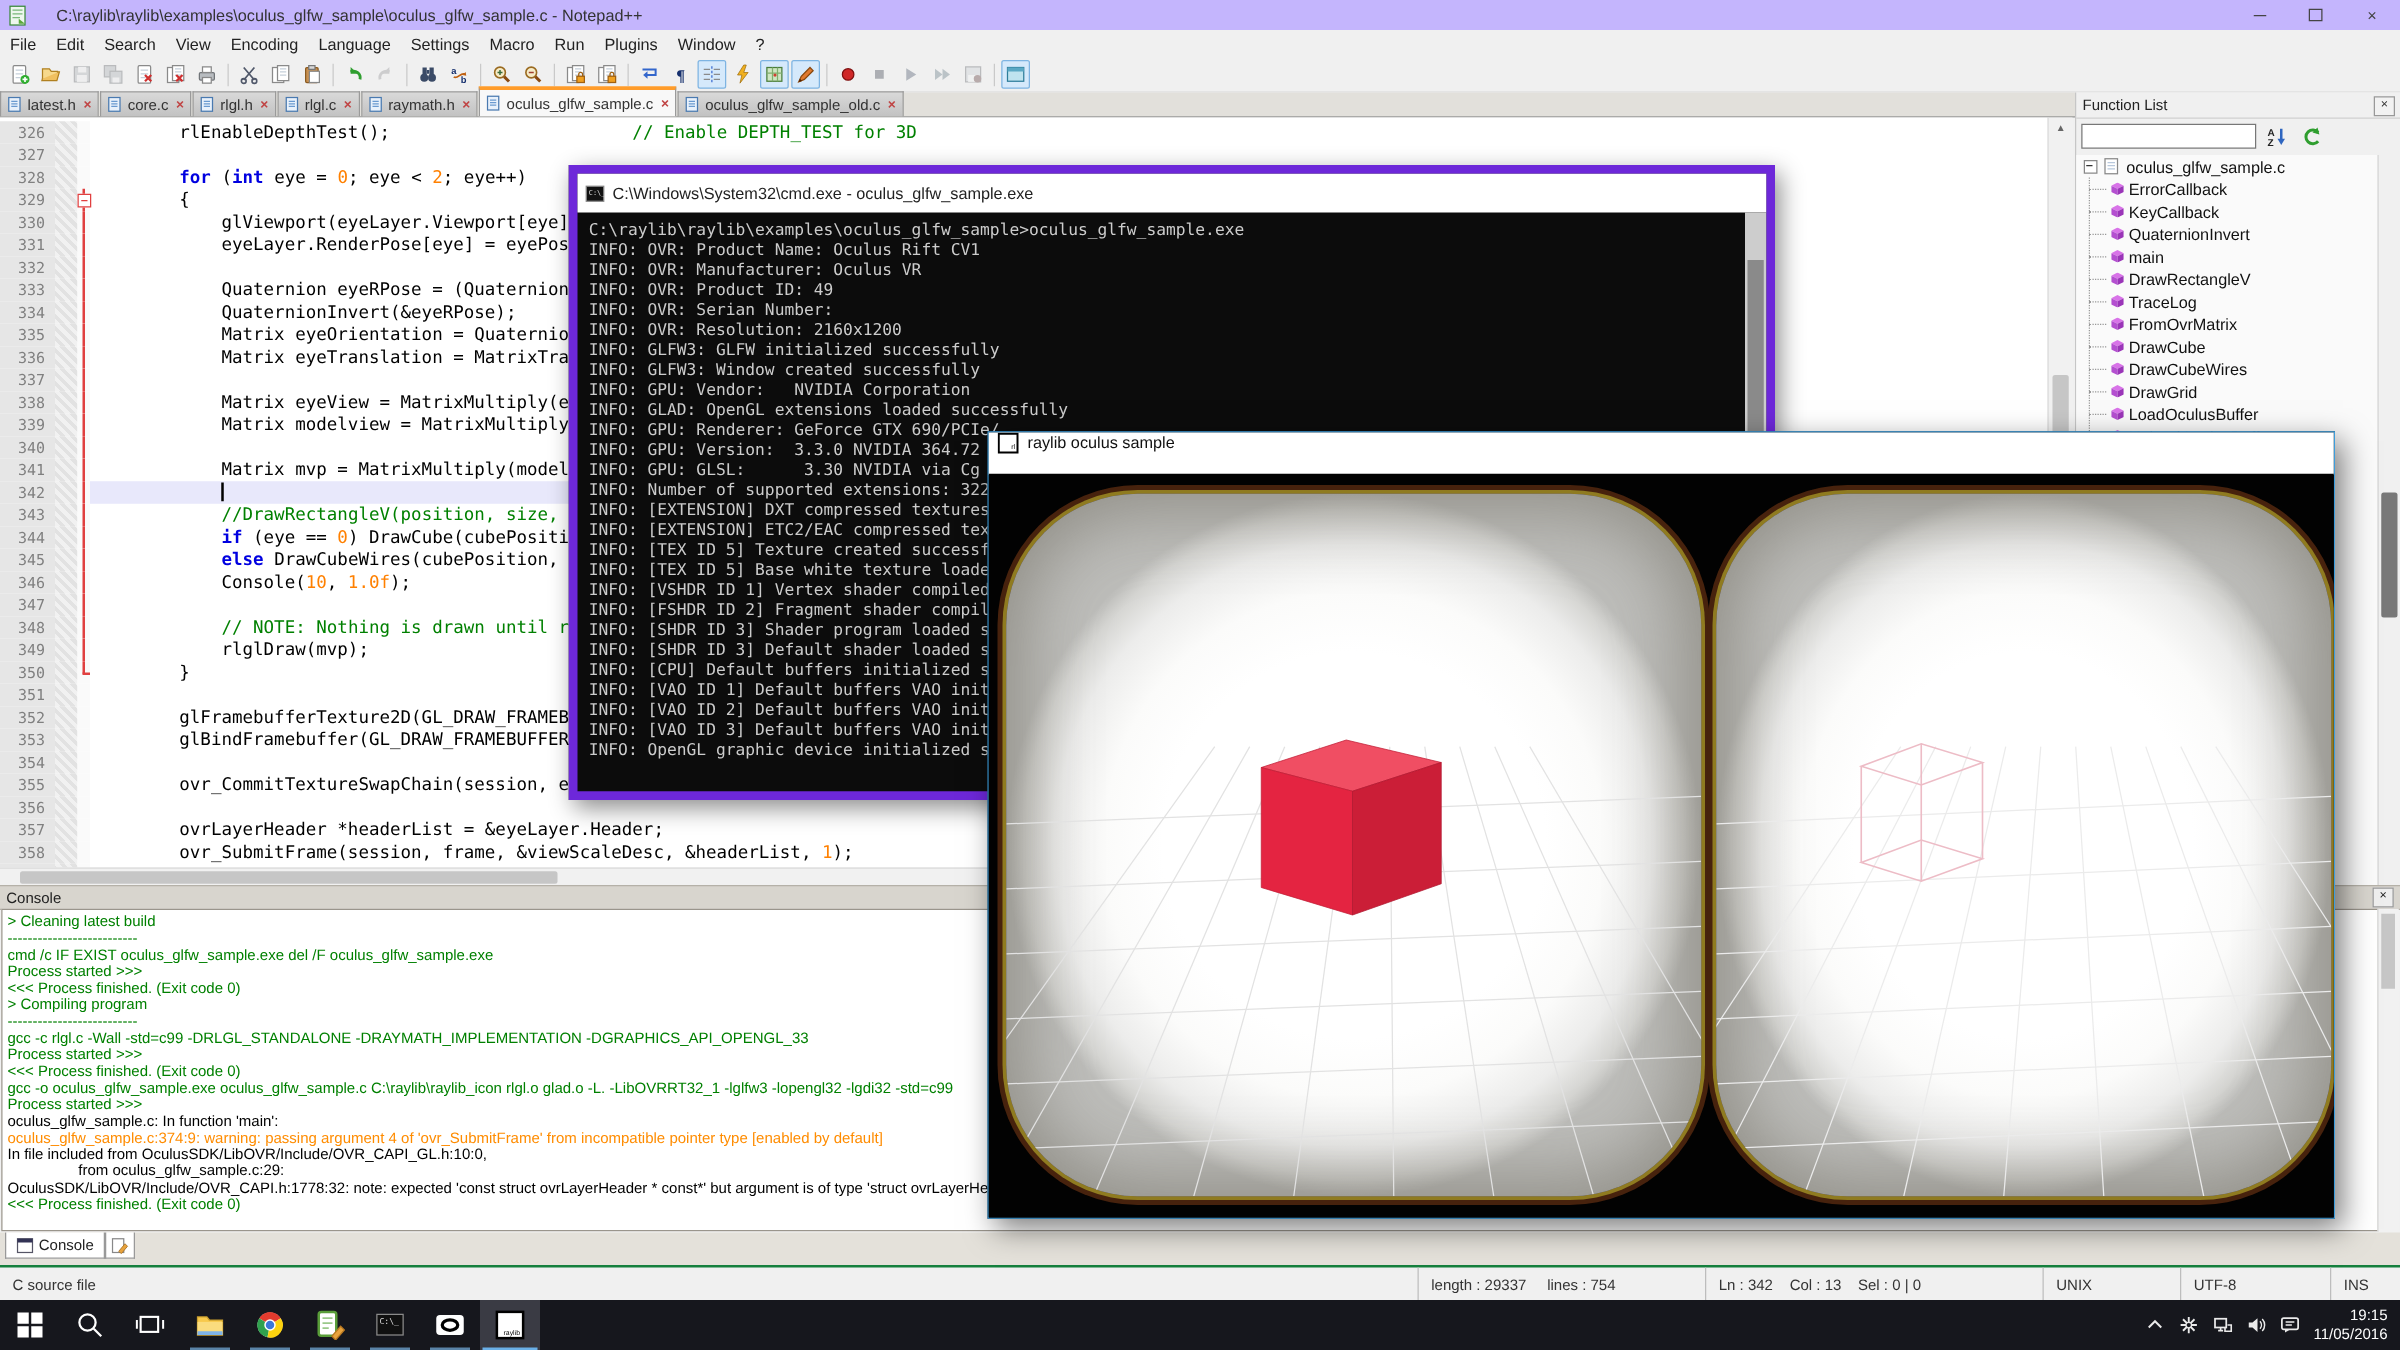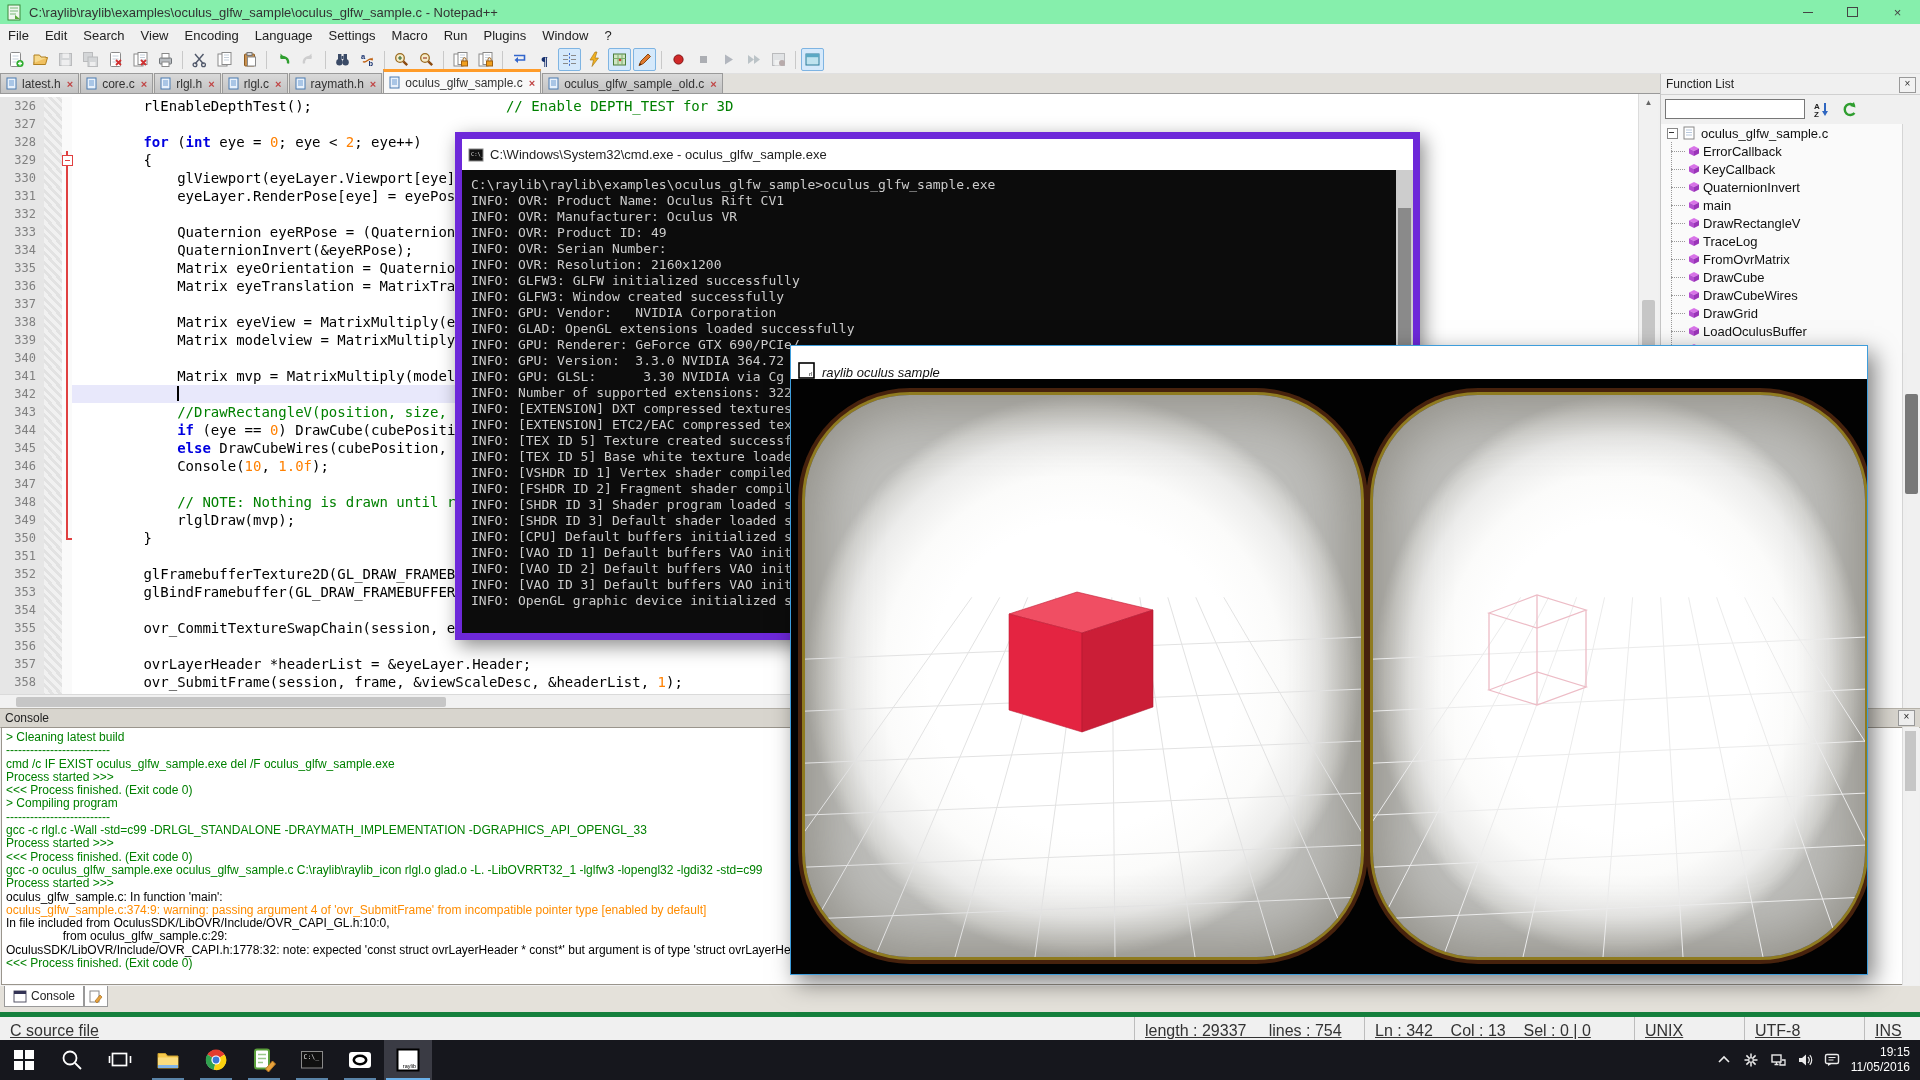--- a/index.html
+++ b/index.html
@@ -1,19 +1,19 @@
 <!DOCTYPE html>
 <html><head>
 <meta charset="utf-8">
 <style>
   html,body{margin:0;padding:0;background:#000;font-family:"Liberation Sans",sans-serif;}
   #screen{position:relative;width:1920px;height:1080px;overflow:hidden;background:#f0f0f0;}
   
   #npp{position:absolute;left:0;top:0;width:1920px;height:1040px;background:#f0f0f0;z-index:1;}
-  #titlebar{position:absolute;left:0;top:0;width:100%;height:24px;background:#86efac;display:flex;align-items:center;}
+  #titlebar{position:absolute;left:0;top:0;width:100%;height:24px;background:#c4b5fd;display:flex;align-items:center;gap:16px;}
   #titlebar .ticon{margin:0 6px 0 6px;width:17px;height:17px;}
   #titlebar .ttext{font-size:13px;color:#333;}
   .winbtns{position:absolute;right:0;top:0;height:100%;display:flex;}
   .winbtn{width:45px;height:100%;display:flex;align-items:center;justify-content:center;color:#444;font-size:13px;}
   .glyph-min{width:10px;height:1px;background:#444;display:inline-block;}
   .glyph-max{width:9px;height:8px;border:1px solid #444;display:inline-block;}
   .glyph-max.dis{border-color:#aaa;}
   #menubar{position:absolute;left:0;top:24px;width:100%;height:22px;background:#f0f0f0;display:flex;align-items:center;font-size:13px;color:#222;}
   .menuitem{padding:2px 8px;}
   #toolbar{position:absolute;left:0;top:46px;width:100%;height:28px;background:#f0f0f0;display:flex;align-items:center;padding-left:3px;box-sizing:border-box;border-bottom:1px solid #e0e0e0;}
@@ -69,34 +69,34 @@
   #conclose{position:absolute;right:5px;top:2px;width:15px;height:14px;border:1px solid #999;background:#eee;font-size:10px;line-height:12px;text-align:center;}
   #conbody{position:absolute;left:1px;top:19px;width:1902px;bottom:1px;background:#fff;border:1px solid #9a958c;padding:3px 0 0 4px;box-sizing:border-box;overflow:hidden;}
   .conline{font-size:12px;line-height:13.3px;white-space:pre;}
   .cl-g{color:#008000}.cl-k{color:#000}.cl-o{color:#ff8c00}
   #conscroll{position:absolute;right:1px;top:19px;width:16px;bottom:1px;background:#f1f1f1;border-left:1px solid #ddd;}
   #conscroll .thumb{position:absolute;left:2px;top:4px;width:11px;height:60px;background:#c6c6c6;}
   #paneltabs{position:absolute;left:0;top:986px;width:1920px;height:26px;background:#e4e1da;display:flex;align-items:flex-start;padding-left:4px;box-sizing:border-box;}
   .ptab{height:20px;display:flex;align-items:center;gap:4px;background:#fff;border:1px solid #999;border-top:none;padding:0 8px;font-size:12px;color:#222;}
   .ptab.icononly{padding:0 4px;}
   
-  #statusbar{position:absolute;left:0;top:1012px;width:1920px;height:28px;background:#f0f0f0;border-top:5px solid #15803d;display:flex;align-items:center;font-size:16px;color:#333;text-decoration:underline;}
+  #statusbar{position:absolute;left:0;top:1012px;width:1920px;height:28px;background:#f0f0f0;border-top:2px solid #15803d;display:flex;align-items:center;font-size:12px;color:#333;}
   .stfield{height:100%;display:flex;align-items:center;padding-left:10px;border-left:1px solid #bdbdbd;box-sizing:border-box;white-space:pre;}
   .stfield:first-child{border-left:none;flex:1;}
   
   #cmd{position:absolute;left:455px;top:132px;width:965px;height:508px;background:#0c0c0c;border:7px solid #6d28d9;box-shadow:4px 6px 18px rgba(0,0,0,.45);z-index:5;box-sizing:border-box;}
   #cmdtitle{height:31px;background:#fff;display:flex;align-items:center;}
   #cmdtitle .ttext{font-size:13px;color:#222;margin-left:6px;}
   #cmdbody{position:absolute;left:0;top:31px;right:17px;bottom:0;overflow:hidden;padding:7px 0 0 9px;}
   .cmdline{font-family:"DejaVu Sans Mono",monospace;font-size:13px;line-height:16px;color:#cccccc;white-space:pre;}
   #cmdscroll{position:absolute;right:0;top:31px;width:17px;bottom:0;background:#cdcdcd;}
   #cmdscroll .thumb{position:absolute;left:2px;top:38px;width:13px;height:150px;background:#8a8a8a;}
   
   #rl{position:absolute;left:790px;top:345px;width:1078px;height:630px;background:#000;border:1px solid #3e9ddb;box-shadow:6px 8px 22px rgba(0,0,0,.5);z-index:10;box-sizing:border-box;}
-  #rltitle{height:34px;background:#fff;display:flex;align-items:flex-end;font-style:italic;}
+  #rltitle{height:34px;background:#fff;display:flex;align-items:flex-start;}
   #rltitle .ttext{font-size:13px;color:#111;margin-left:6px;}
   #rlclient{position:absolute;left:0;top:33px;right:0;bottom:0;background:#020202;overflow:hidden;}
   .lens{position:absolute;top:16px;height:562px;border-radius:105px;background:radial-gradient(closest-side,#ffffff 55%,#fbfbfa 72%,#ececeb 86%,#d5d5d2 95%,#bdbdba 100%);box-shadow:0 0 0 3px #8f7b20,0 0 0 7px #47220d,inset 0 0 55px 14px rgba(110,105,95,.55);overflow:hidden;}
   #lensL{left:14px;width:556px;}
   #lensR{left:582px;width:492px;}
   .lens svg{position:absolute;left:0;top:0;}
   
   #taskbar{position:absolute;left:0;top:1040px;width:1920px;height:40px;background:#16171d;z-index:20;display:flex;align-items:stretch;}
   .tbtn{width:48px;display:flex;align-items:center;justify-content:center;position:relative;}
   .tbtn.open::after{content:"";position:absolute;left:8px;right:8px;bottom:0;height:2px;background:#5a84a8;}

